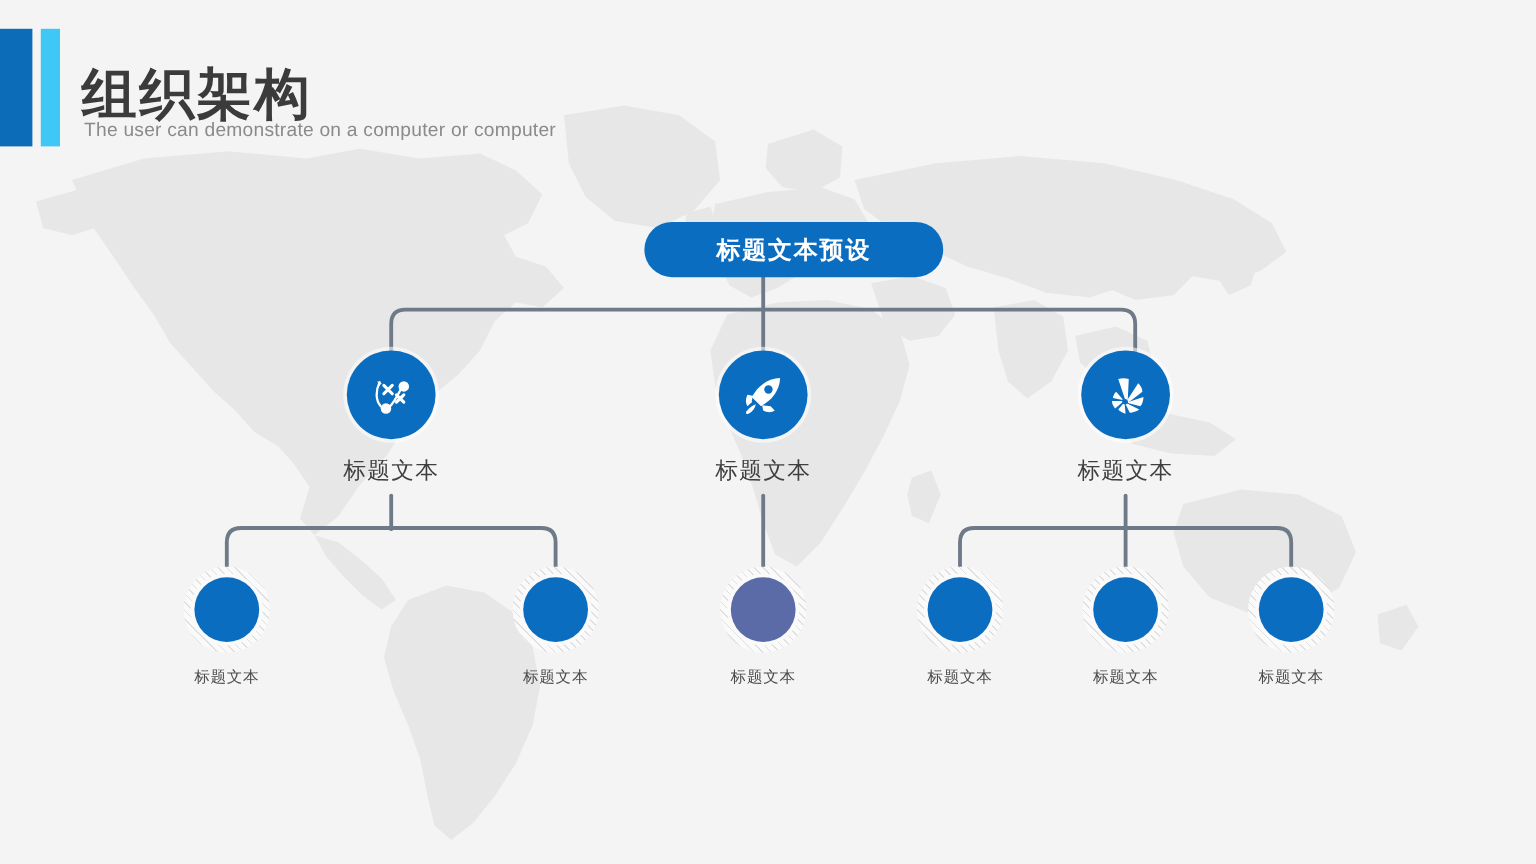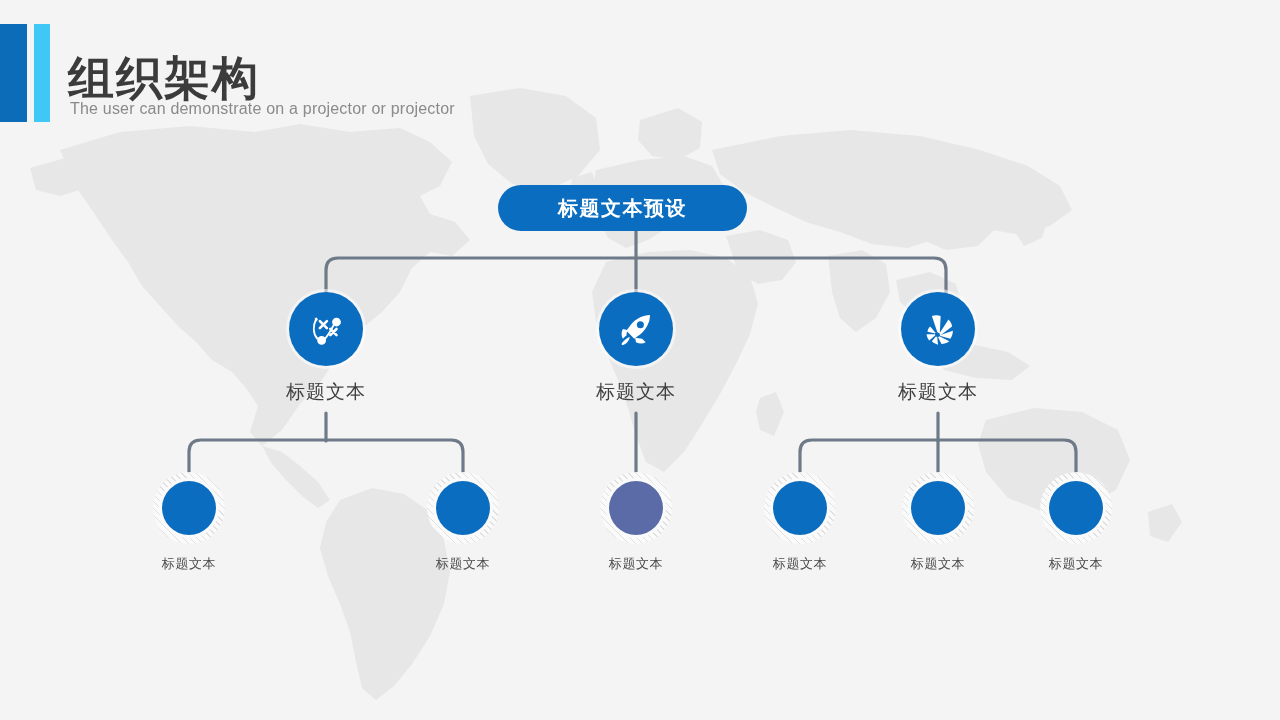--- a/index.html
+++ b/index.html
@@ -71,21 +71,21 @@
     position: absolute;
     left: 0; top: 0;
     width: 1280px; height: 720px;
     pointer-events: none;
   }
   #connectors svg { display:block; width:100%; height:100%; }
 
   
   #root-node {
     position: absolute;
-    left: 498px;
+    left: 537px;
     top: 185px;
     width: 249px;
     height: 46px;
     border-radius: 23px;
     background: #0b6dc0;
     color: #ffffff;
     font-size: 20px;
     font-weight: bold;
     letter-spacing: 1.5px;
     display: flex;
@@ -217,21 +217,21 @@
         <path d="M760 398 L776 392 L784 412 L774 436 L760 430 L756 412 Z"></path>
 
         <path d="M534 140 L556 136 L562 150 L544 158 L532 150 Z"></path>
       </g>
     </svg>
   </div>
 
   <div id="title-accent-dark"></div>
   <div id="title-accent-light"></div>
   <div id="page-title">组织架构</div>
-  <div id="page-subtitle">The user can demonstrate on a projector or projector</div>
+  <div id="page-subtitle">The user can demonstrate on a computer or computer</div>
 
   <div id="connectors">
     <svg viewBox="0 0 1280 720" xmlns="http://www.w3.org/2000/svg">
       <g fill="none" stroke="#6f7a88" stroke-width="3.2" stroke-linecap="round">
 
         <path d="M636 231 L636 296"></path>
 
         <path d="M326 296 L326 270 Q326 258 338 258 L934 258 Q946 258 946 270 L946 296"></path>
 
         <path d="M326 413 L326 441"></path>

